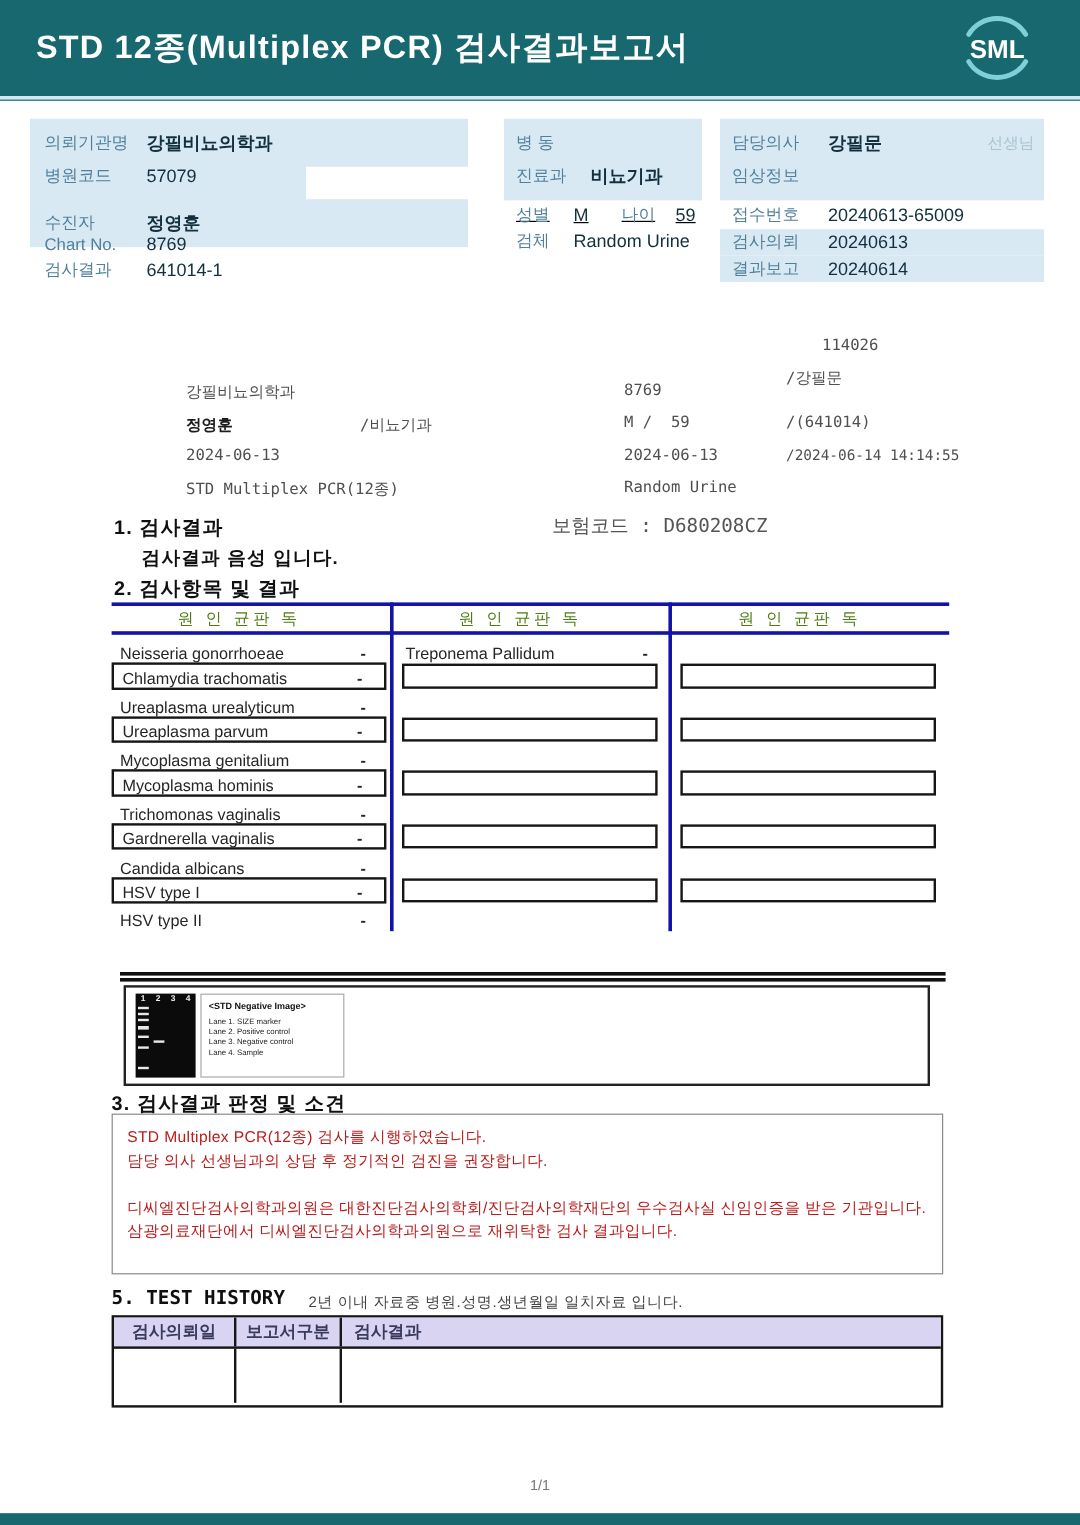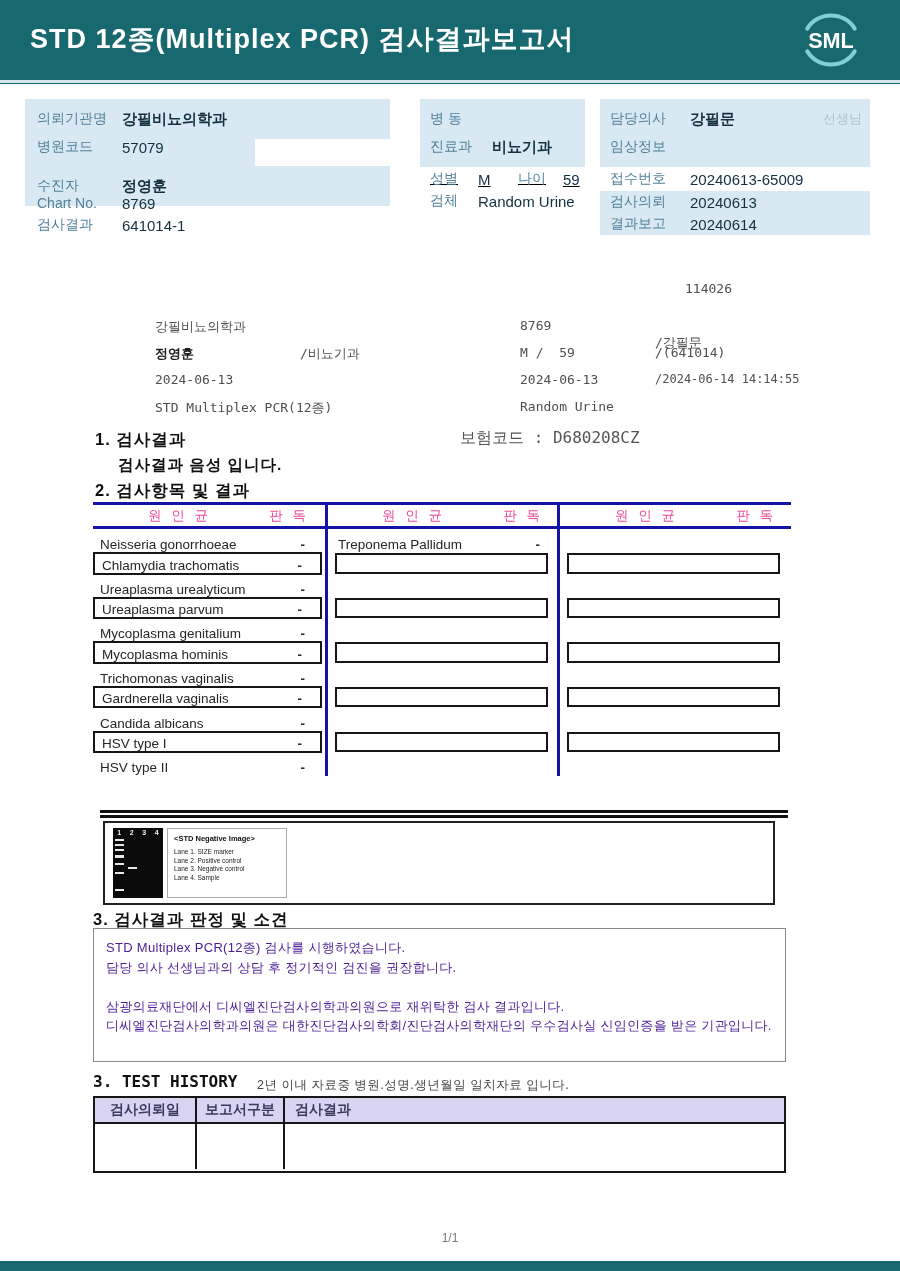--- a/index.html
+++ b/index.html
@@ -28,22 +28,22 @@
        font-size:13px;white-space:pre;}
   .doc.bdark{color:#1d1d1d;font-weight:bold;}
 
   
   .h2{position:absolute;font-weight:bold;color:#101010;font-size:16.5px;letter-spacing:1px;}
 
   
   #ptable{position:absolute;left:93px;top:502px;width:698px;height:274px;}
   .navy-h{position:absolute;left:0;width:698px;height:3px;background:#1313a8;}
   .navy-v{position:absolute;top:0;width:3px;height:274px;background:#1313a8;}
-  .ghead{position:absolute;top:5px;height:18px;width:230px;display:flex;justify-content:space-between;
-         box-sizing:border-box;padding:0 14px 4px 55px;font-size:13.5px;letter-spacing:3px;color:#ec4899;}
+  .ghead{position:absolute;top:5px;height:18px;width:230px;display:flex;
+         box-sizing:border-box;padding:0 14px 4px 55px;font-size:13.5px;letter-spacing:3px;color:#4d7c0f;}
   .gbody{position:absolute;top:28px;width:230px;}
   .prow{position:relative;height:22.3px;display:flex;align-items:flex-end;
         font-size:13.5px;color:#262626;box-sizing:border-box;}
   .prow .pname{padding-left:7px;white-space:nowrap;}
   .prow .pres{position:absolute;right:18px;font-weight:bold;}
   .gbody.main .prow.boxed{border:2px solid #161616;width:229px;}
   .gbody.alt .prow.boxed{border:2px solid #161616;margin-left:7px;width:213px;height:20.3px;margin-top:1px;margin-bottom:1px;}
   .gbody.alt .prow{height:22.3px;}
   .gbody.alt .prow .pname{padding-left:10px;}
 
@@ -56,21 +56,21 @@
              color:#f0f0f0;font-size:7px;font-weight:bold;}
   .band{position:absolute;background:#e8e8e8;}
   #gel-legend{position:absolute;left:62px;top:5px;width:120px;height:70px;border:1px solid #aaa;
               background:#fff;box-sizing:border-box;padding:5px 6px;}
   #gel-title{font-size:7.5px;font-weight:bold;color:#111;margin-bottom:5px;}
   #gel-legend .tline{font-size:6.5px;color:#222;line-height:8.5px;white-space:nowrap;}
 
   
   #s3-box{position:absolute;left:93px;top:928px;width:693px;height:134px;border:1.5px solid #8a8a8a;
           box-sizing:border-box;padding:9px 12px;background:#fff;}
-  #s3-box .tline{font-size:13px;color:#4c1d95;line-height:19.5px;letter-spacing:0.3px;}
+  #s3-box .tline{font-size:13px;color:#b91c1c;line-height:19.5px;letter-spacing:0.3px;}
 
   
   #s4-note{position:absolute;left:257px;top:1077px;font-size:12.5px;color:#444;letter-spacing:0.5px;}
   #htable{position:absolute;left:93px;top:1096px;width:693px;height:77px;border:2px solid #161616;
           box-sizing:border-box;}
   .hhead{height:26px;background:#d8d4f2;display:flex;border-bottom:2px solid #161616;box-sizing:border-box;}
   .hcell{display:flex;align-items:center;font-size:14px;font-weight:bold;color:#3a3a5e;box-sizing:border-box;}
   .hc1{width:102px;border-right:2px solid #161616;justify-content:center;}
   .hc2{width:88px;border-right:2px solid #161616;justify-content:center;}
   .hc3{flex:1;padding-left:10px;}
@@ -159,21 +159,21 @@
   </div>
   <div class="bar" style="left:600px;top:213px;width:270px;height:22px;">
     <span class="lbl pl10 w80">결과보고</span>
     <span class="val">20240614</span>
   </div>
 
   <span class="doc" style="left:685px;top:281px;">114026</span>
 
   <span class="doc" style="left:155px;top:318px;">강필비뇨의학과</span>
   <span class="doc" style="left:520px;top:318px;">8769</span>
-  <span class="doc" style="left:655px;top:334px;">/강필문</span>
+  <span class="doc" style="left:655px;top:306px;">/강필문</span>
 
   <span class="doc bdark" style="left:155px;top:345px;">정영훈</span>
   <span class="doc" style="left:300px;top:345px;">/비뇨기과</span>
   <span class="doc" style="left:520px;top:345px;">M /  59</span>
   <span class="doc" style="left:655px;top:345px;">/(641014)</span>
 
   <span class="doc" style="left:155px;top:372px;">2024-06-13</span>
   <span class="doc" style="left:520px;top:372px;">2024-06-13</span>
   <span class="doc" style="left:655px;top:372px;font-size:12px;">/2024-06-14 14:14:55</span>
 
@@ -374,25 +374,25 @@
           <div class="tline">Lane 4. Sample</div>
         </div>
     </div>
   </div>
 
   <div class="h2" style="left:93px;top:909px;">3. 검사결과 판정 및 소견</div>
   <div id="s3-box">
       <div class="tline">STD Multiplex PCR(12종) 검사를 시행하였습니다.</div>
       <div class="tline">담당 의사 선생님과의 상담 후 정기적인 검진을 권장합니다.</div>
       <div class="tline">&nbsp;</div>
+      <div class="tline">디씨엘진단검사의학과의원은 대한진단검사의학회/진단검사의학재단의 우수검사실 신임인증을 받은 기관입니다.</div>
       <div class="tline">삼광의료재단에서 디씨엘진단검사의학과의원으로 재위탁한 검사 결과입니다.</div>
-      <div class="tline">디씨엘진단검사의학과의원은 대한진단검사의학회/진단검사의학재단의 우수검사실 신임인증을 받은 기관입니다.</div>
-    </div>
-
-  <div class="h2" style="left:93px;top:1072px;font-size:16px;font-family:'DejaVu Sans Mono',monospace;letter-spacing:0;">3. TEST HISTORY</div>
+    </div>
+
+  <div class="h2" style="left:93px;top:1072px;font-size:16px;font-family:'DejaVu Sans Mono',monospace;letter-spacing:0;">5. TEST HISTORY</div>
   <div id="s4-note">2년 이내 자료중 병원.성명.생년월일 일치자료 입니다.</div>
 
   <div id="htable">
     <div class="hhead">
       <div class="hcell hc1">검사의뢰일</div>
       <div class="hcell hc2">보고서구분</div>
       <div class="hcell hc3">검사결과</div>
     </div>
     <div class="hbody">
       <div class="bc1"></div>

